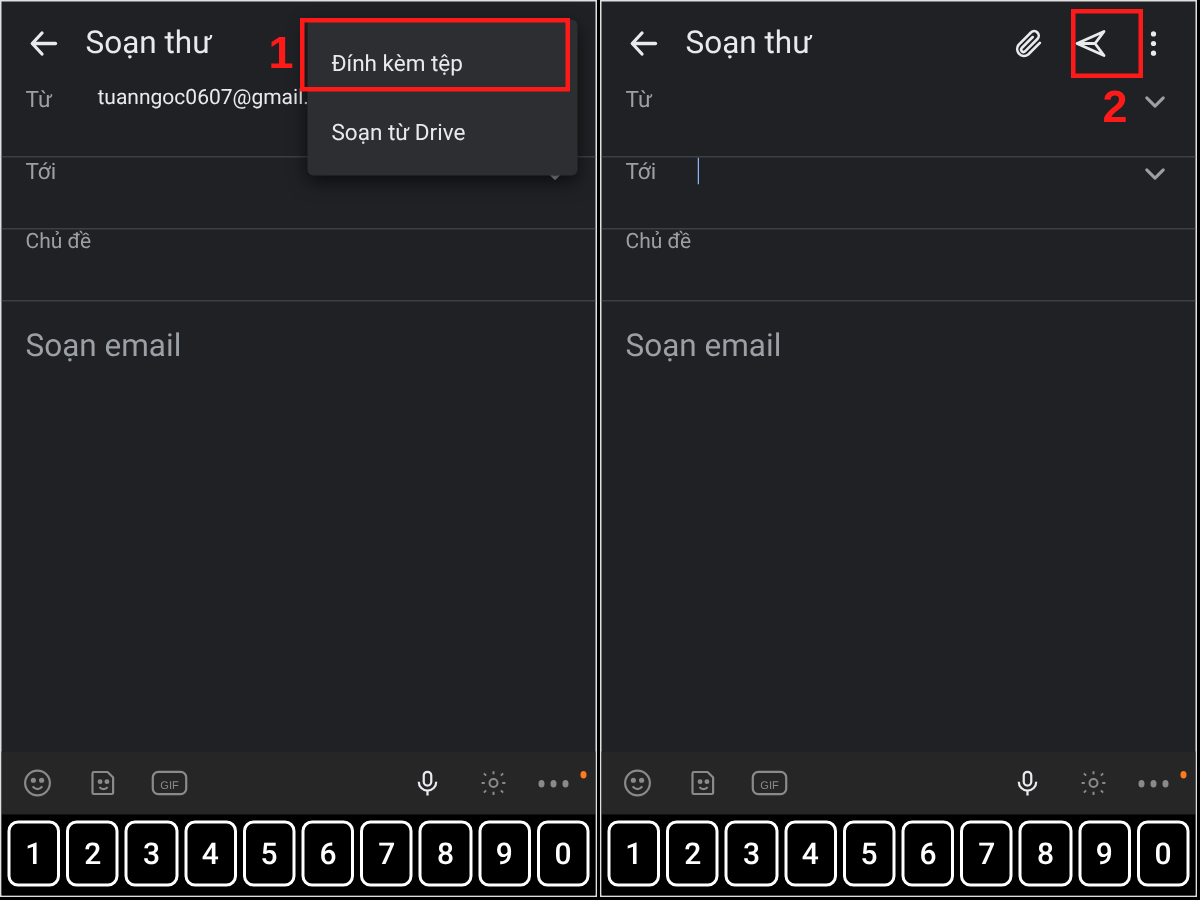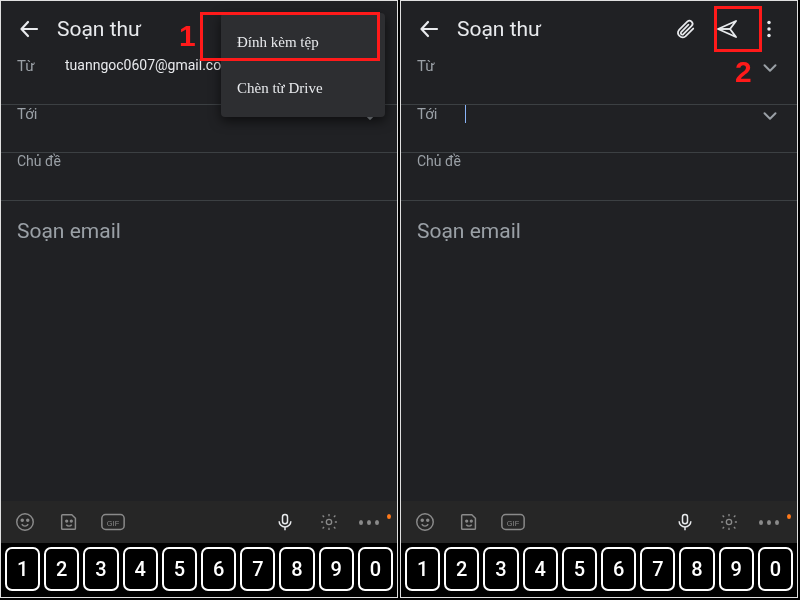--- a/index.html
+++ b/index.html
@@ -35,24 +35,23 @@
   }
   .appbar-right { display: flex; align-items: center; gap: 2px; }
 
   
   .menu {
     position: absolute;
     top: 12px; right: 12px;
     background: #2d2e31;
     border-radius: 4px;
     box-shadow: 0 4px 12px rgba(0,0,0,.6);
-    width: 164px;
+    width: 180px;
     z-index: 20;
     padding: 6px 0;
-    font-family: Liberation Serif, serif;
   }
   .menu-item {
     height: 46px;
     display: flex; align-items: center;
     padding: 0 16px;
     font-size: 15px;
     color: #e8eaed;
     cursor: pointer;
   }
 
@@ -176,21 +175,21 @@
     <div class="row">
       <div class="val" style="color:#9aa0a6">Chủ đề</div>
     </div>
 
     <div class="body-area">
       <span>Soạn email</span>
     </div>
 
     <div class="menu">
       <div class="menu-item">Đính kèm tệp</div>
-      <div class="menu-item">Chèn từ Drive</div>
+      <div class="menu-item">Soạn từ Drive</div>
     </div>
 
     <div class="callout-box" style="top:11px; left:199px; width:180px; height:49px;"></div>
     <div class="callout-num" style="top:18px; left:178px;">1</div>
 
     <div class="kbd">
       <div class="kbd-toolbar">
         <div class="left">
           <div class="kbd-ticon">
             <svg width="22" height="22" viewBox="0 0 24 24" fill="none" stroke="currentColor" stroke-width="1.6">

